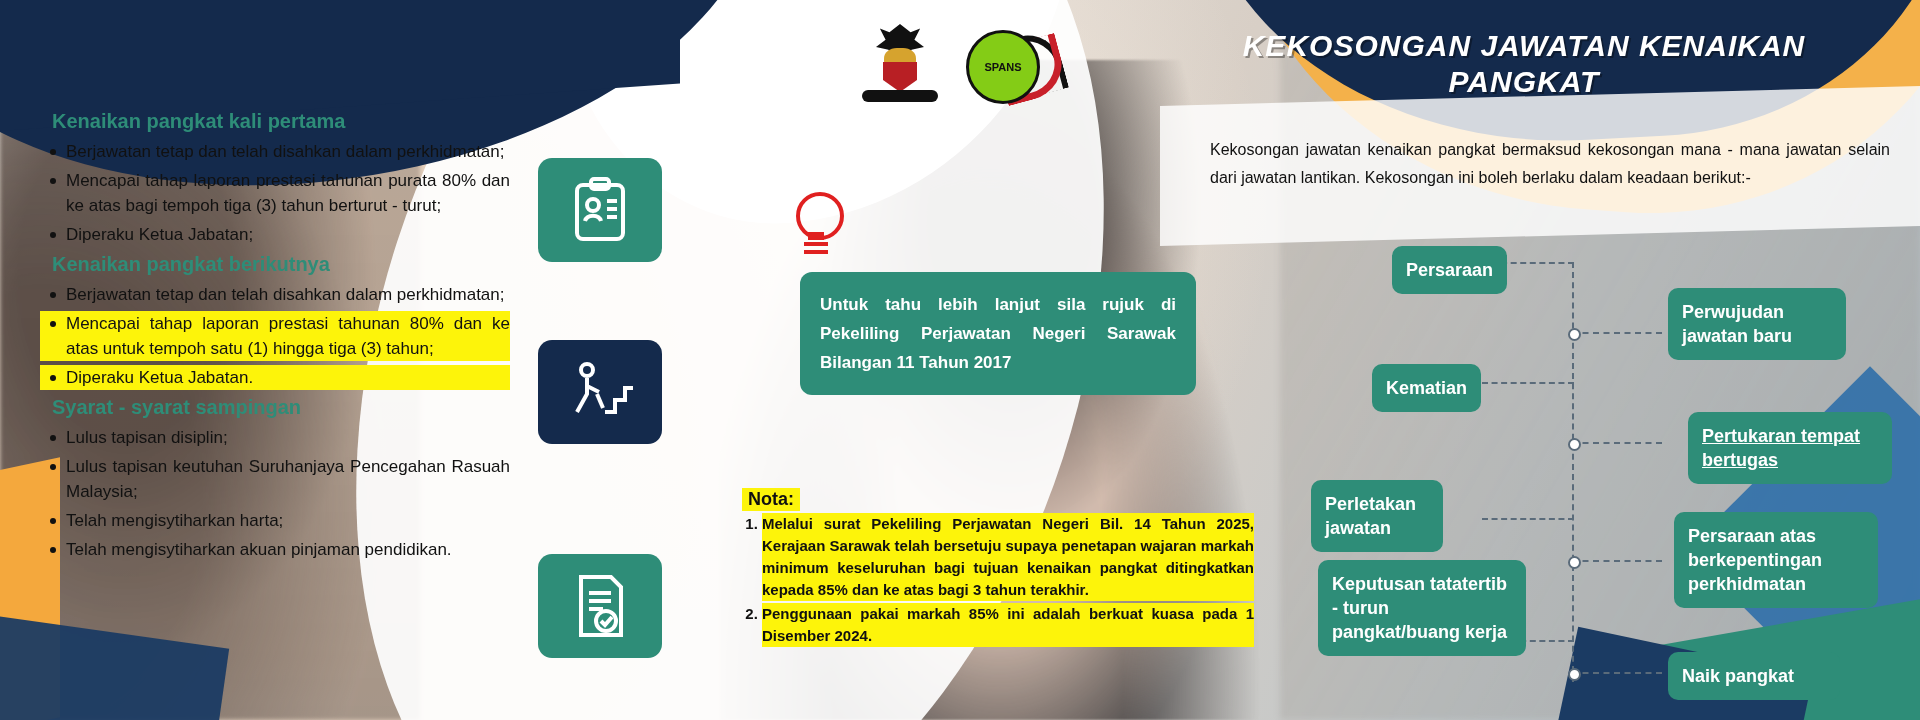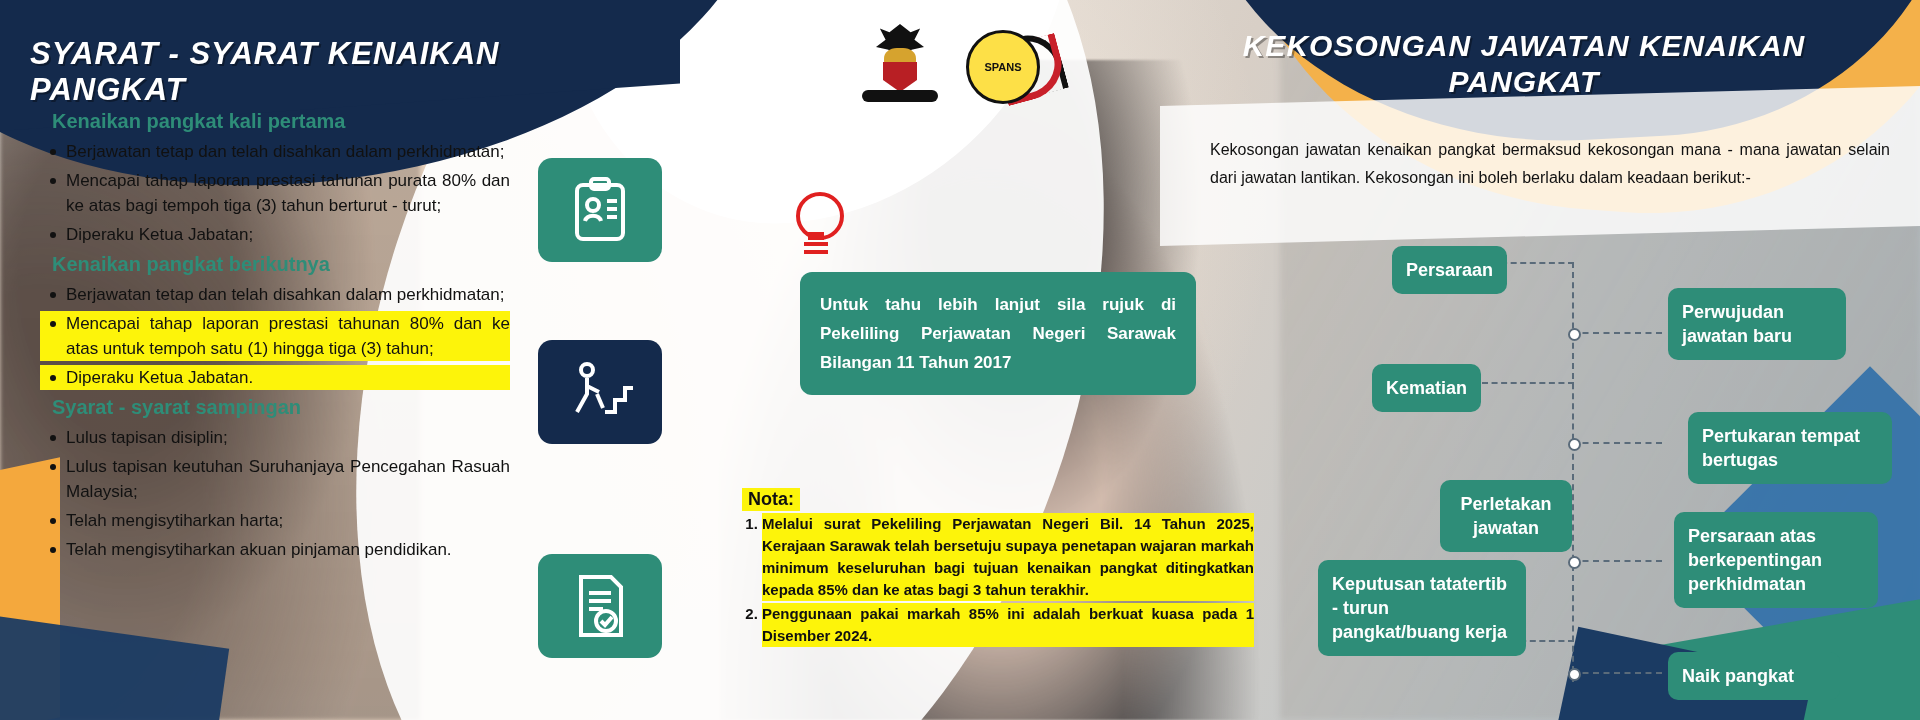--- a/index.html
+++ b/index.html
@@ -71,21 +71,21 @@
 
   
   .crest{position:absolute;left:850px;top:18px;width:100px;height:92px;}
   .crest .bird{position:absolute;left:26px;top:6px;width:48px;height:46px;background:#111;
     clip-path:polygon(50% 0,72% 18%,92% 10%,80% 34%,100% 50%,74% 56%,62% 86%,50% 66%,38% 86%,26% 56%,0 50%,20% 34%,8% 10%,28% 18%);}
   .crest .bird2{position:absolute;left:34px;top:30px;width:32px;height:26px;background:#d6a32e;border-radius:40% 40% 50% 50%;}
   .crest .shield{position:absolute;left:33px;top:44px;width:34px;height:30px;background:#b81f24;
     clip-path:polygon(0 0,100% 0,100% 60%,50% 100%,0 60%);}
   .crest .ribbon{position:absolute;left:12px;top:72px;width:76px;height:12px;background:#111;border-radius:6px;}
   .spans{position:absolute;left:960px;top:30px;width:96px;height:70px;}
-  .spans .ring{position:absolute;left:6px;top:0;width:68px;height:68px;border-radius:50%;background:#fde047;
+  .spans .ring{position:absolute;left:6px;top:0;width:68px;height:68px;border-radius:50%;background:#84cc16;
     border:3px solid #111;display:flex;align-items:center;justify-content:center;
     font-size:11px;font-weight:bold;color:#111;}
   .spans .swoosh{position:absolute;left:40px;top:10px;width:56px;height:52px;
     border-right:7px solid #c8202a;border-bottom:7px solid #c8202a;border-radius:0 0 60% 0;transform:rotate(-15deg);}
   .spans .swoosh2{position:absolute;left:44px;top:4px;width:52px;height:56px;
     border-right:6px solid #111;border-top:6px solid #111;border-radius:0 60% 0 0;transform:rotate(-15deg);}
 
   
   .left-col{position:absolute;left:40px;top:104px;width:470px;color:#111;}
   .sec-head{color:#2e8d78;font-weight:bold;font-size:20px;margin:6px 0 6px 12px;}
@@ -142,21 +142,20 @@
   <div class="navy-left2"></div>
   <div class="orange-strip"></div>
   <div class="navy-bottom-left"></div>
   <div class="orange-right"></div>
   <div class="navy-right"></div>
   <div class="white-panel-right"></div>
   <div class="blue-diag-right"></div>
   <div class="teal-bottom-right"></div>
   <div class="navy-bottom-right"></div>
 
-  <div class="title-left">SYARAT - SYARAT KENAIKAN PANGKAT</div>
   <div class="title-right">KEKOSONGAN JAWATAN KENAIKAN PANGKAT</div>
 
   <div class="crest">
     <div class="bird"></div>
       <div class="bird2"></div>
       <div class="shield"></div>
       <div class="ribbon"></div>
   </div>
   <div class="spans">
     <div class="swoosh2"></div>
@@ -241,21 +240,21 @@
   <div class="dashline" style="left:1572px;top:560px;width:90px;"></div>
   <div class="dashline" style="left:1482px;top:640px;width:92px;"></div>
   <div class="dashline" style="left:1572px;top:672px;width:90px;"></div>
   <div class="node" style="left:1568px;top:328px;"></div>
   <div class="node" style="left:1568px;top:438px;"></div>
   <div class="node" style="left:1568px;top:556px;"></div>
   <div class="node" style="left:1568px;top:668px;"></div>
 
   <div class="pill" style="left:1392px;top:246px;">Persaraan</div>
   <div class="pill" style="left:1372px;top:364px;">Kematian</div>
-  <div class="pill" style="left:1440px;top:480px;width:104px;text-align:center;">Perletakan jawatan</div>
+  <div class="pill" style="left:1311px;top:480px;width:104px;">Perletakan jawatan</div>
   <div class="pill" style="left:1290px;top:560px;width:180px;margin-left:28px;">Keputusan tatatertib - turun pangkat/buang kerja</div>
 
   <div class="pill" style="left:1668px;top:288px;width:150px;">Perwujudan jawatan baru</div>
-  <div class="pill" style="left:1688px;top:412px;width:176px;">Pertukaran tempat bertugas</div>
+  <div class="pill" style="left:1688px;top:412px;width:176px;text-decoration:underline;">Pertukaran tempat bertugas</div>
   <div class="pill" style="left:1668px;top:652px;width:144px;">Naik pangkat</div>
   <div class="pill" style="left:1674px;top:512px;width:176px;">Persaraan atas berkepentingan perkhidmatan</div>
 
 </div>
 
 </body></html>

